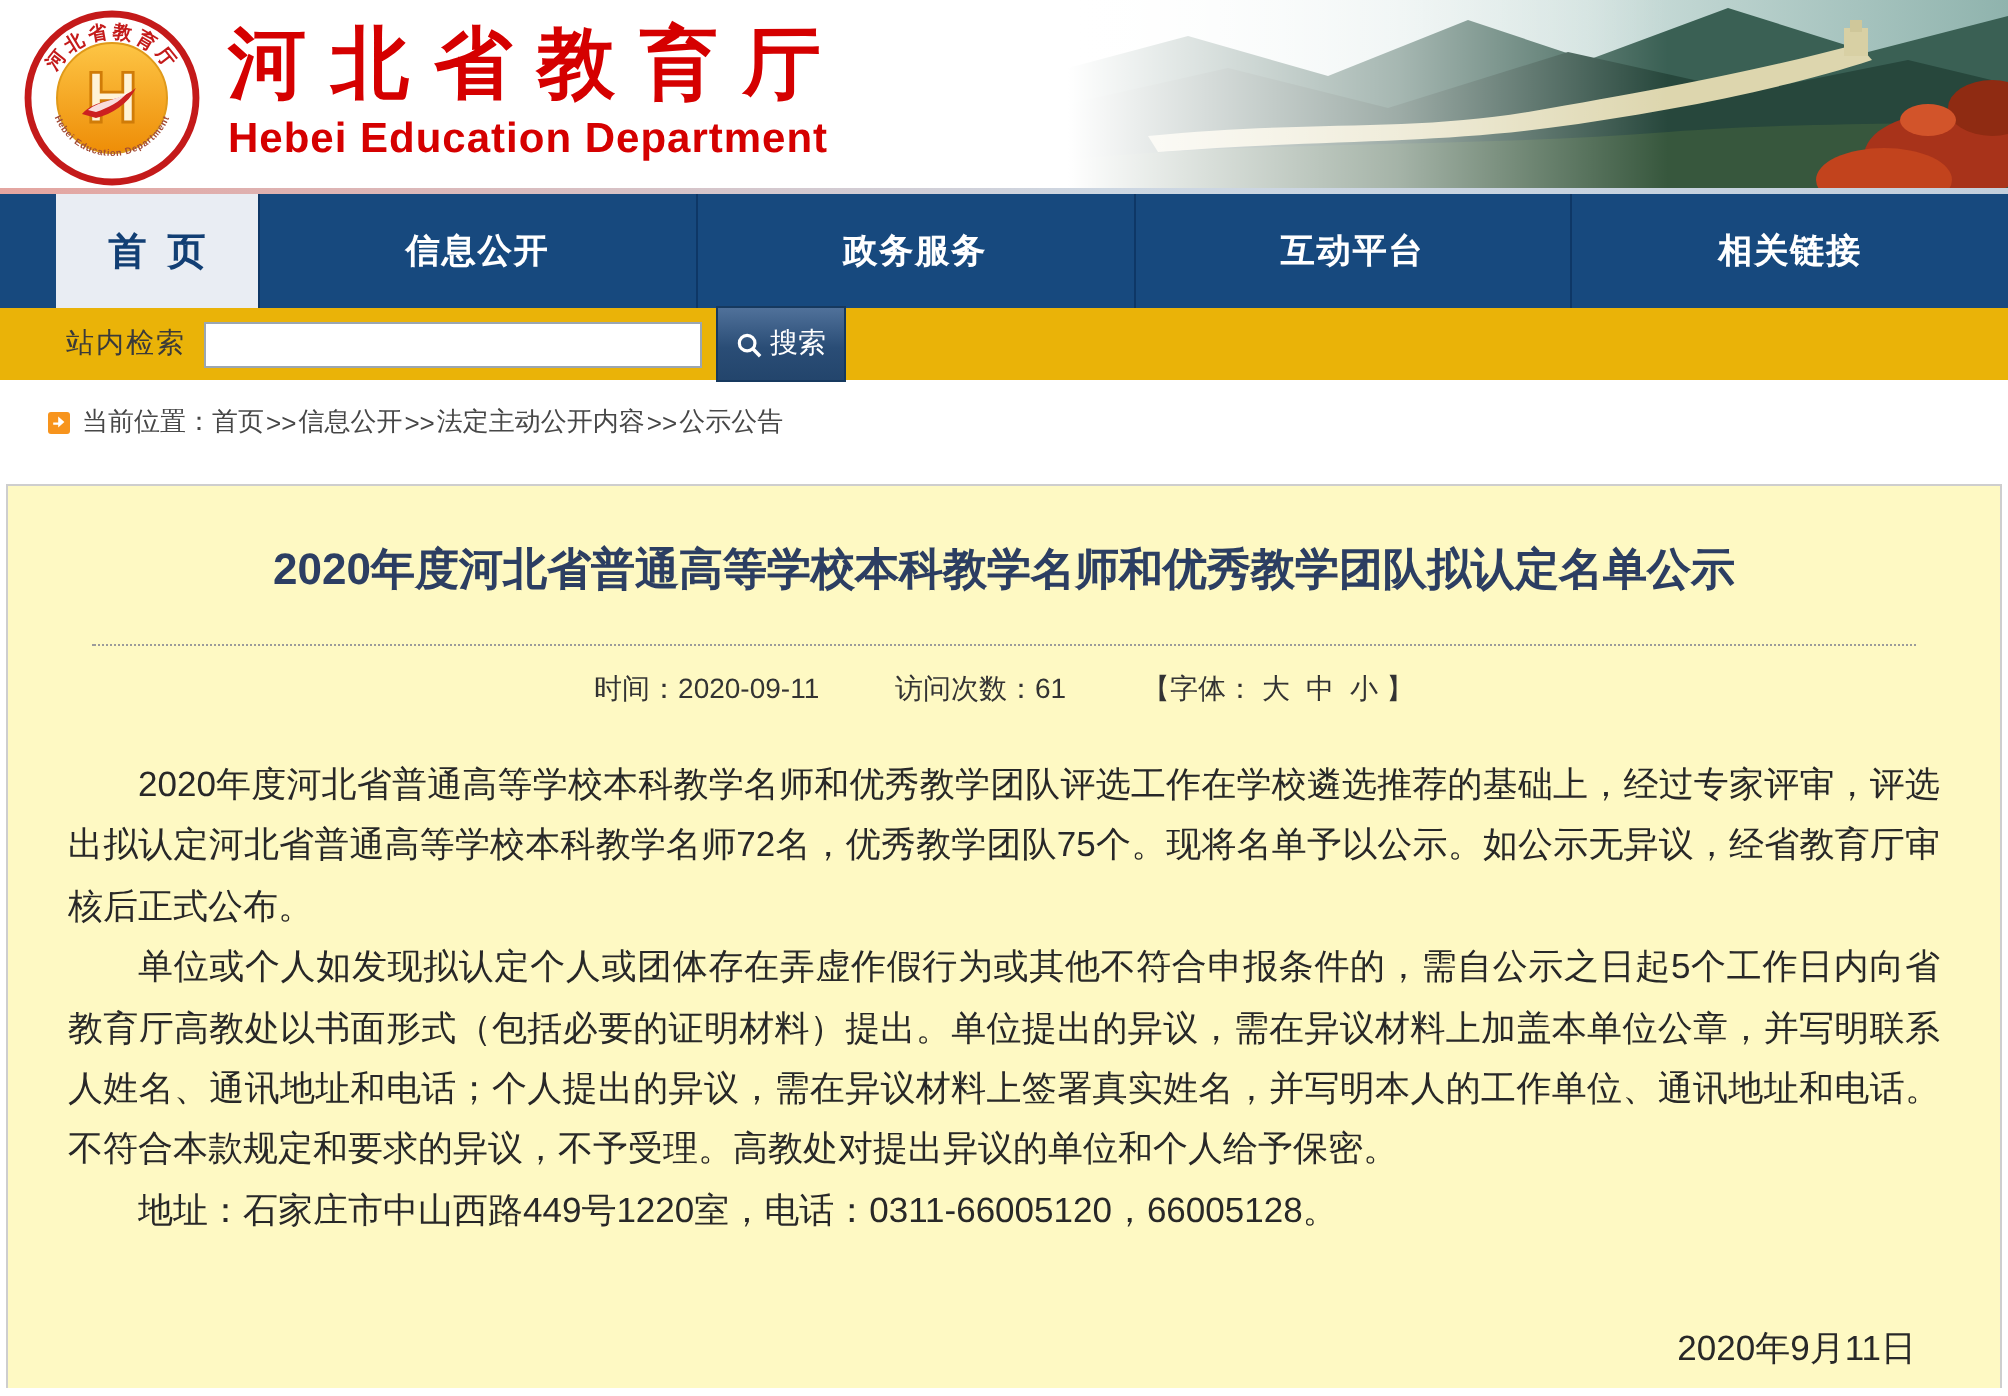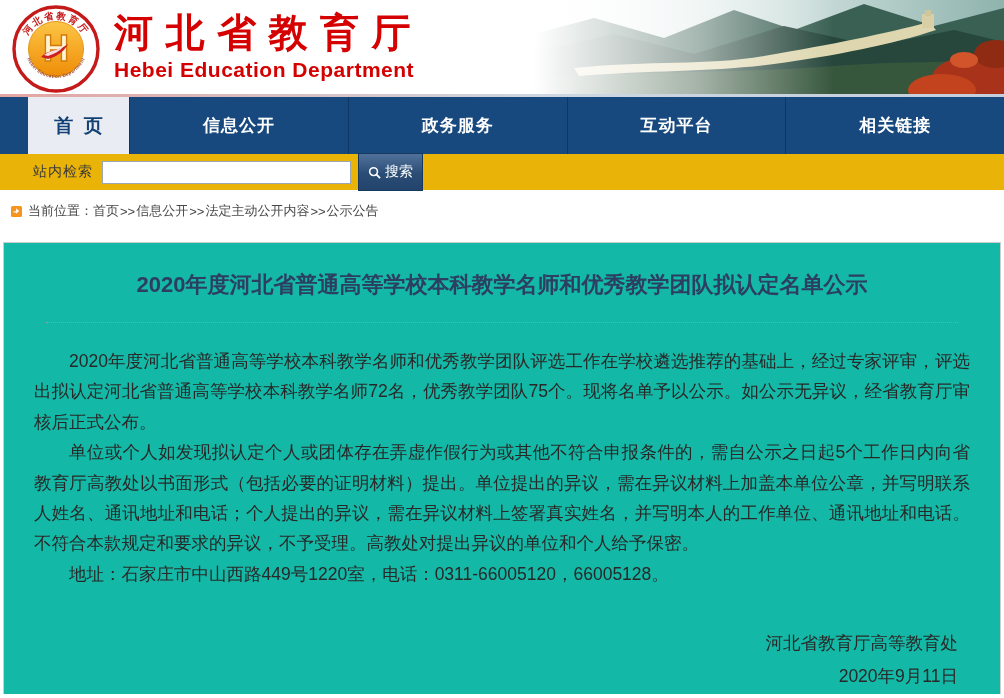--- a/index.html
+++ b/index.html
@@ -57,31 +57,31 @@
     margin-left:7px; height:38px; padding:0 9px;
     background:linear-gradient(#50719a,#2a4d76 55%,#23456c);
     border:1px solid #16395f; color:#fff; font-size:14px;
     display:flex; align-items:center; gap:4px; cursor:pointer;
   }
 
   .white-gap { height:9px; background:#fff; }
 
   
   .breadcrumb {
-    height:24px; display:flex; align-items:center; padding-left:11px;
+    height:24px; display:flex; align-items:center; padding-left:24px;
     font-size:13px; color:#474747;
   }
   .crumb-icon { width:11px; height:11px; margin-right:6px; flex:0 0 auto; }
   .crumb { cursor:pointer; }
   .crumb-sep { margin:0 1px; }
 
   
   .content-box {
     margin:19px 3px 0 3px; border:1px solid #cecece; border-bottom:none;
-    background:#14b8a6; height:452px; padding-top:27px;
+    background:#fef9c3; height:452px; padding-top:27px;
   }
   .article-title {
     text-align:center; font-size:22px; font-weight:bold; color:#2c3e62;
     padding:0 30px; line-height:1.4;
   }
   .dotted-rule { margin:21px 42px 0 42px; border-bottom:1px dotted #9b9b9b; }
   .article-meta {
     margin-top:13px; text-align:center; font-size:14px; color:#333;
   }
   .article-meta .meta-group { margin:0 17px; }
@@ -188,25 +188,29 @@
   <span class="crumb-sep">&gt;&gt;</span>
   <span class="crumb">公示公告</span>
 </div>
 
 <div class="content-box">
 
   <div class="article-title">2020年度河北省普通高等学校本科教学名师和优秀教学团队拟认定名单公示</div>
 
   <div class="dotted-rule"></div>
 
+  <div class="article-meta">
+    <span class="meta-group"><span>时间：</span><span>2020-09-11</span></span>
+    <span class="meta-group"><span>访问次数：</span><span>61</span></span>
+    <span class="meta-group"><span>【字体：</span><span class="font-size-option">大</span><span class="font-size-option">中</span><span class="font-size-option">小</span><span>】</span></span>
+  </div>
 
   <div class="article-body">
     <p>2020年度河北省普通高等学校本科教学名师和优秀教学团队评选工作在学校遴选推荐的基础上，经过专家评审，评选出拟认定河北省普通高等学校本科教学名师72名，优秀教学团队75个。现将名单予以公示。如公示无异议，经省教育厅审核后正式公布。</p>
     <p>单位或个人如发现拟认定个人或团体存在弄虚作假行为或其他不符合申报条件的，需自公示之日起5个工作日内向省教育厅高教处以书面形式（包括必要的证明材料）提出。单位提出的异议，需在异议材料上加盖本单位公章，并写明联系人姓名、通讯地址和电话；个人提出的异议，需在异议材料上签署真实姓名，并写明本人的工作单位、通讯地址和电话。不符合本款规定和要求的异议，不予受理。高教处对提出异议的单位和个人给予保密。</p>
     <p>地址：石家庄市中山西路449号1220室，电话：0311-66005120，66005128。</p>
   </div>
 
   <div class="signature-block">
-    <div>河北省教育厅高等教育处</div>
     <div>2020年9月11日</div>
   </div>
 
 </div>
 
 </body></html>

